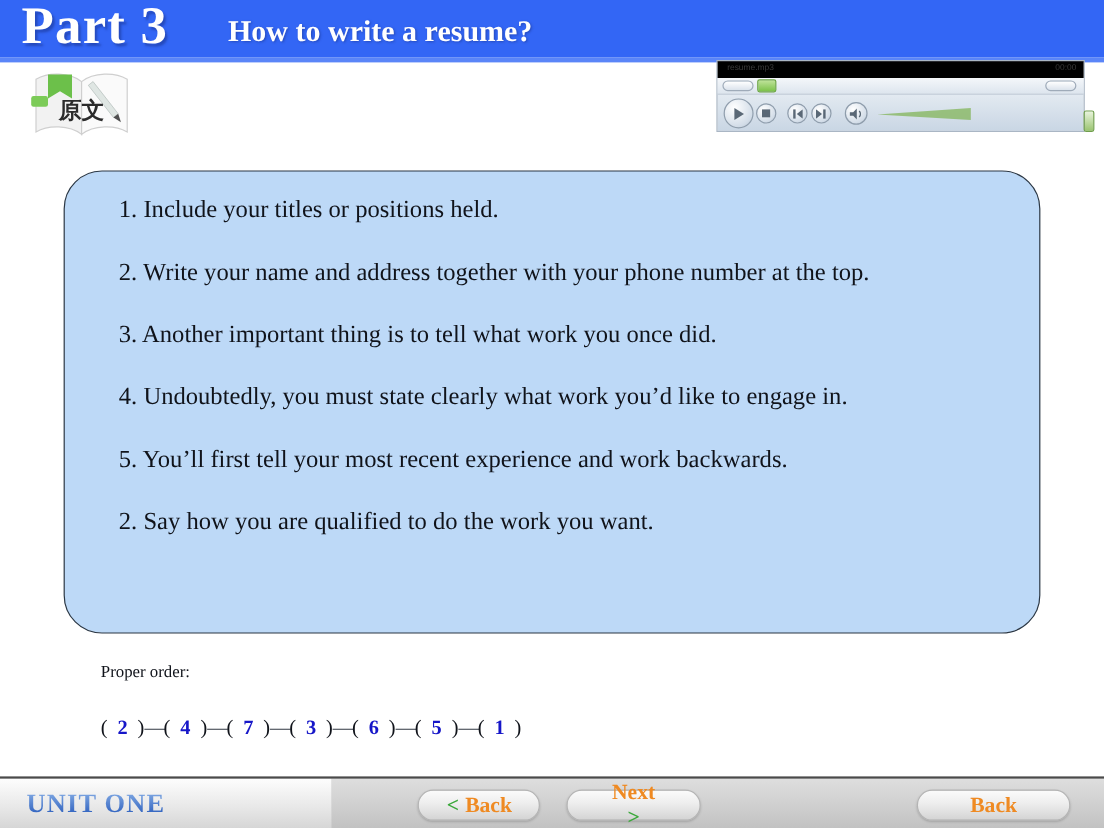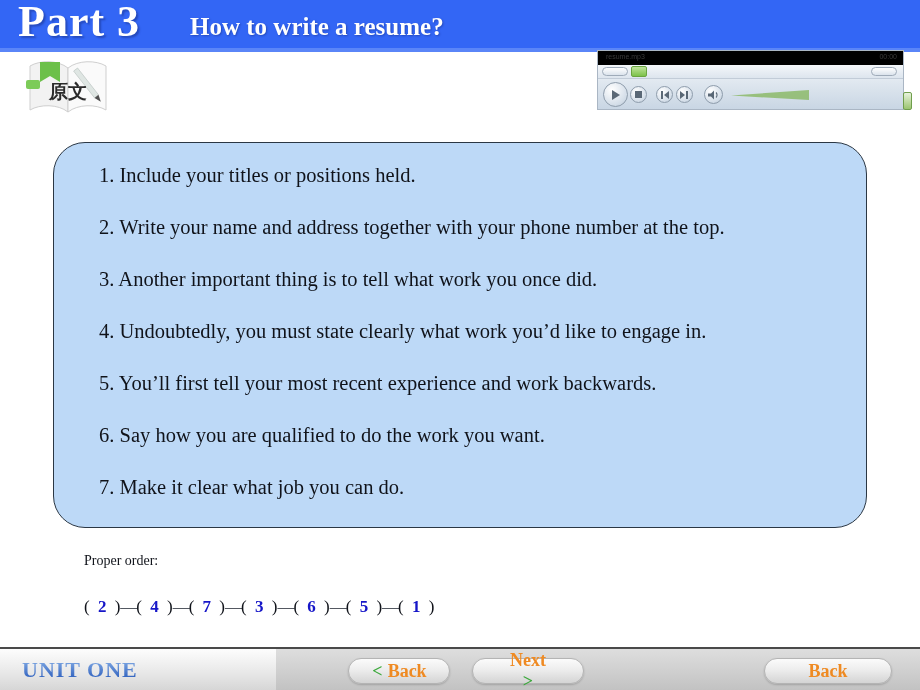--- a/index.html
+++ b/index.html
@@ -325,22 +325,21 @@
   </div>
 </div>
 
 <div id="content-box">
   <div id="content-list">
     <div class="list-item">1. Include your titles or positions held.</div>
     <div class="list-item">2. Write your name and address together with your phone number at the top.</div>
     <div class="list-item">3. Another important thing is to tell what work you once did.</div>
     <div class="list-item">4. Undoubtedly, you must state clearly what work you’d like to engage in.</div>
     <div class="list-item">5. You’ll first tell your most recent experience and work backwards.</div>
-    <div class="list-item">6. Say how you are qualified to do the work you want.</div>
-    <div class="list-item">7. Make it clear what job you can do.</div>
+    <div class="list-item">2. Say how you are qualified to do the work you want.</div>
   </div>
 </div>
 
 <div id="proper-order-label">Proper order:</div>
 <div id="order-sequence"><span class="paren">( </span><span class="ordnum">2</span><span class="paren"> )</span><span class="dash">—</span><span class="paren">( </span><span class="ordnum">4</span><span class="paren"> )</span><span class="dash">—</span><span class="paren">( </span><span class="ordnum">7</span><span class="paren"> )</span><span class="dash">—</span><span class="paren">( </span><span class="ordnum">3</span><span class="paren"> )</span><span class="dash">—</span><span class="paren">( </span><span class="ordnum">6</span><span class="paren"> )</span><span class="dash">—</span><span class="paren">( </span><span class="ordnum">5</span><span class="paren"> )</span><span class="dash">—</span><span class="paren">( </span><span class="ordnum">1</span><span class="paren"> )</span></div>
 
 <div id="footer-rule"></div>
 <div id="footer-left-panel"></div>
 <div id="footer-right-panel"></div>
 <div id="unit-label">UNIT ONE</div>

